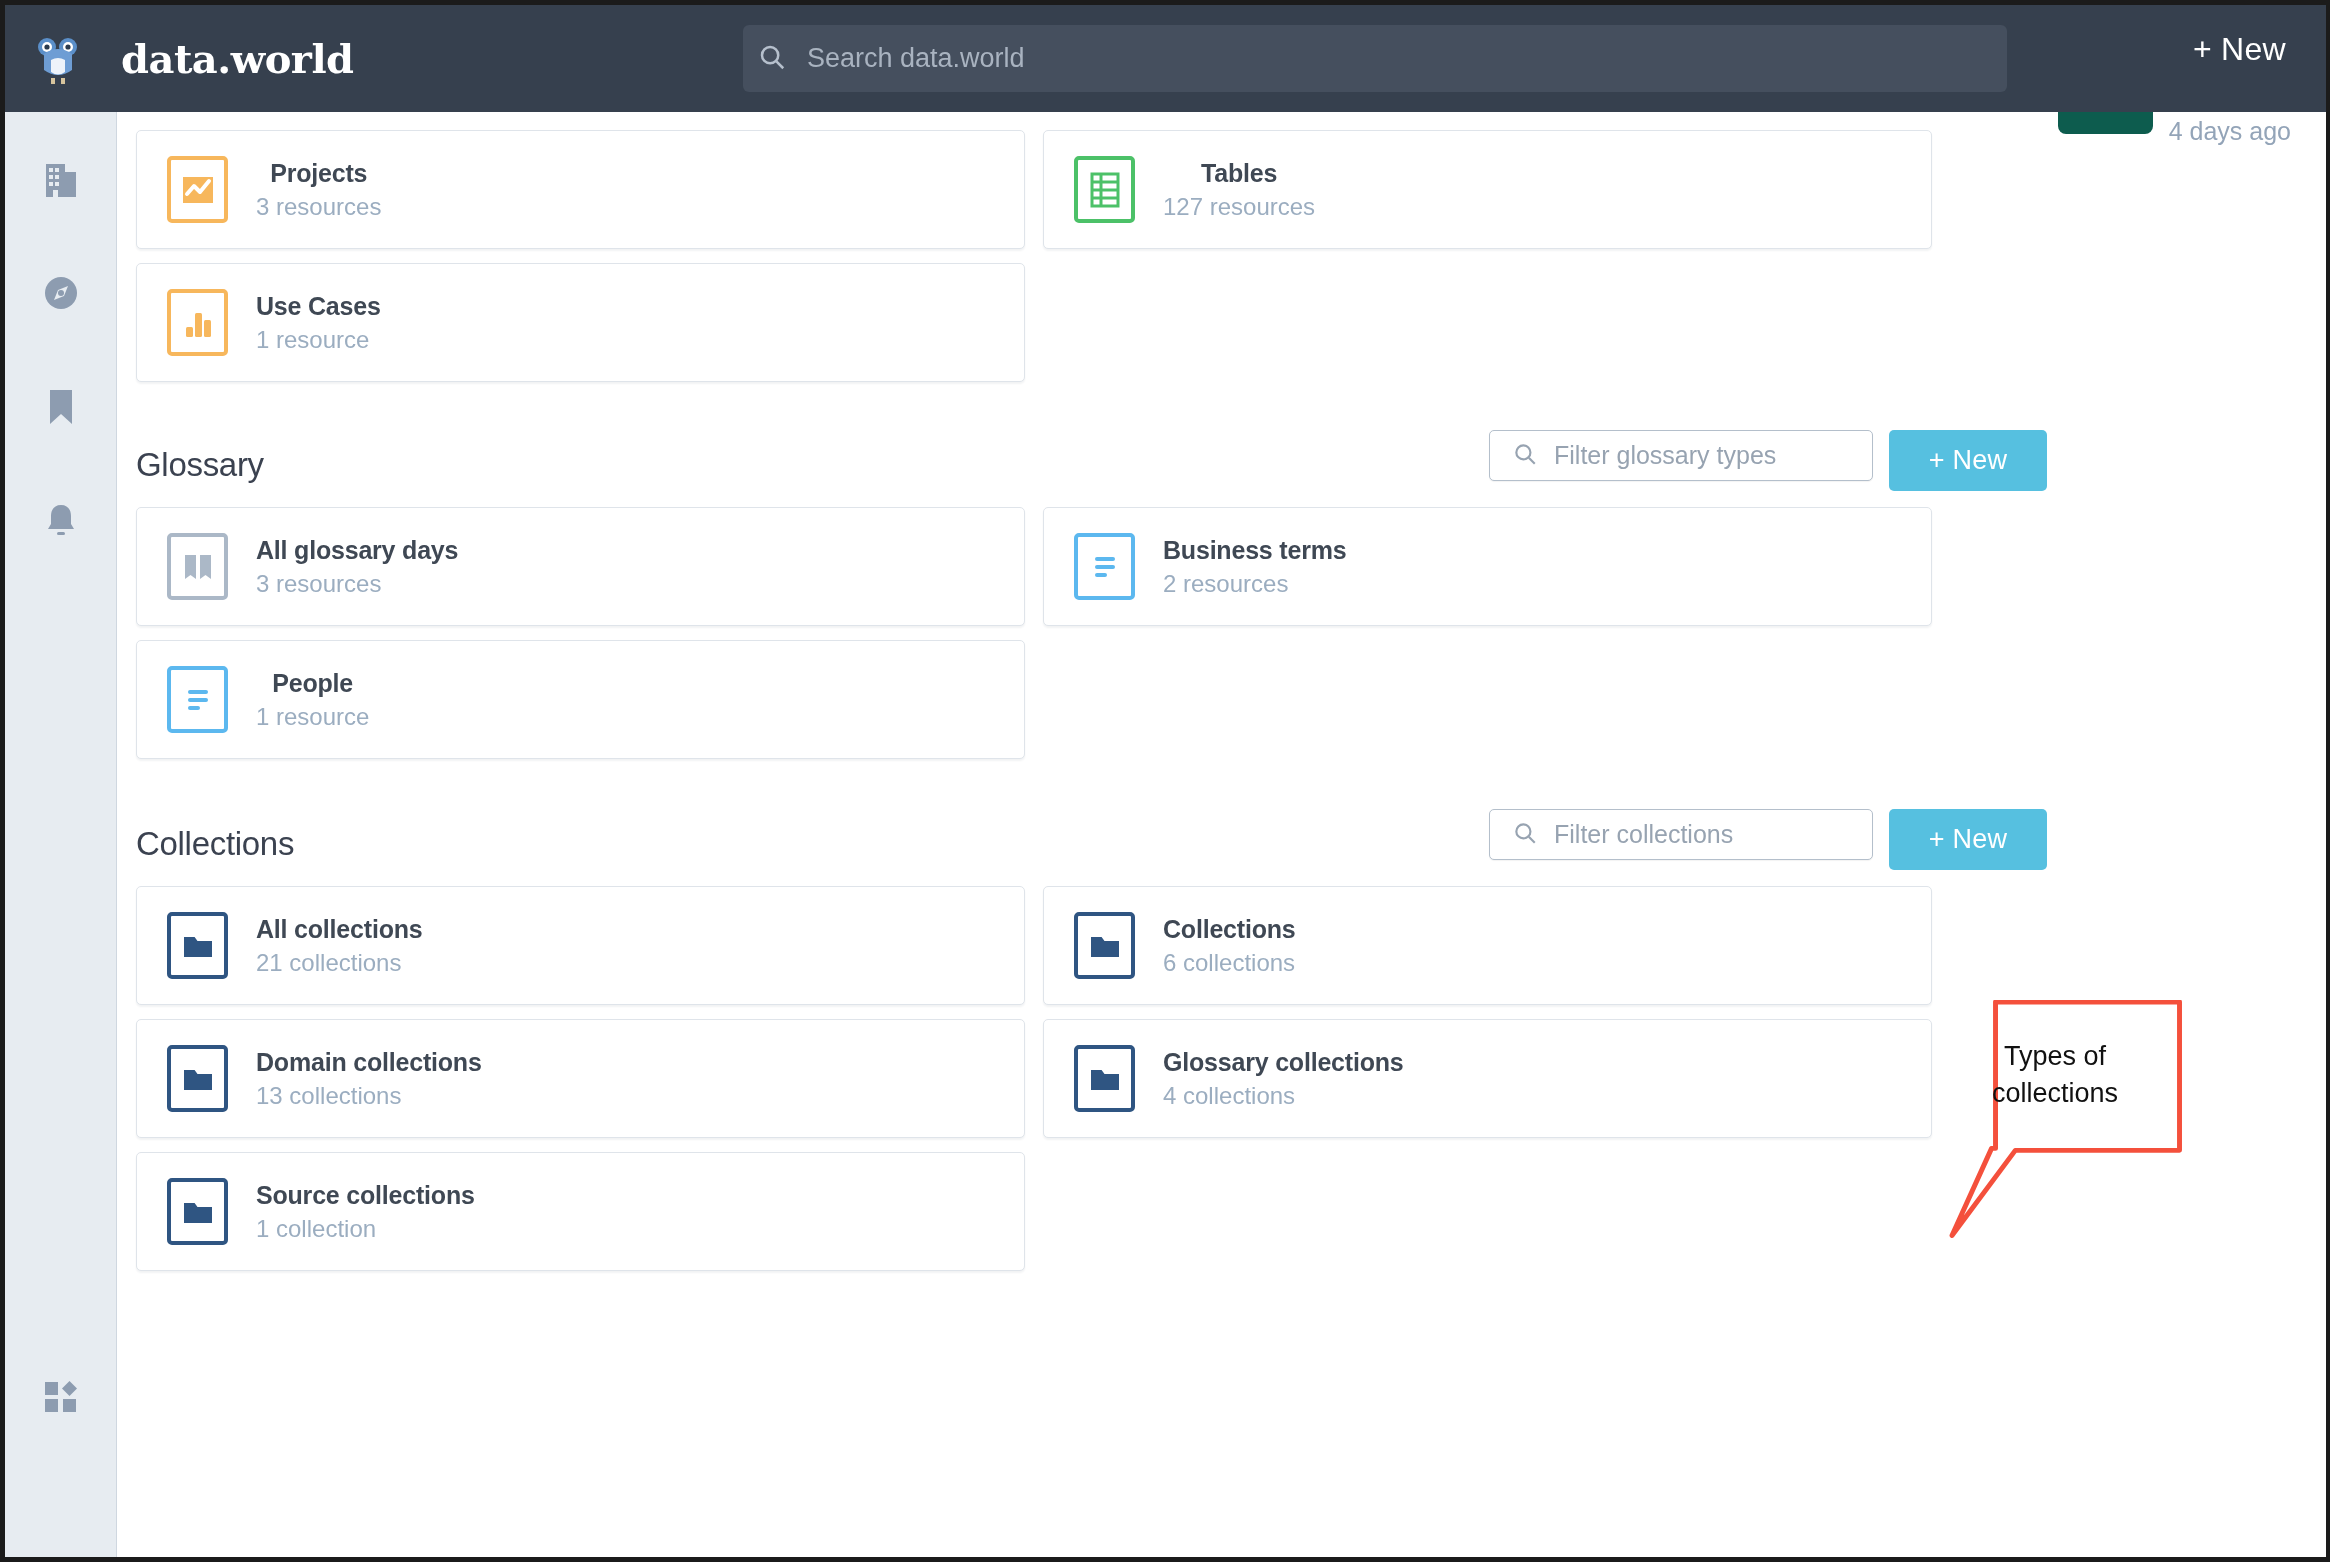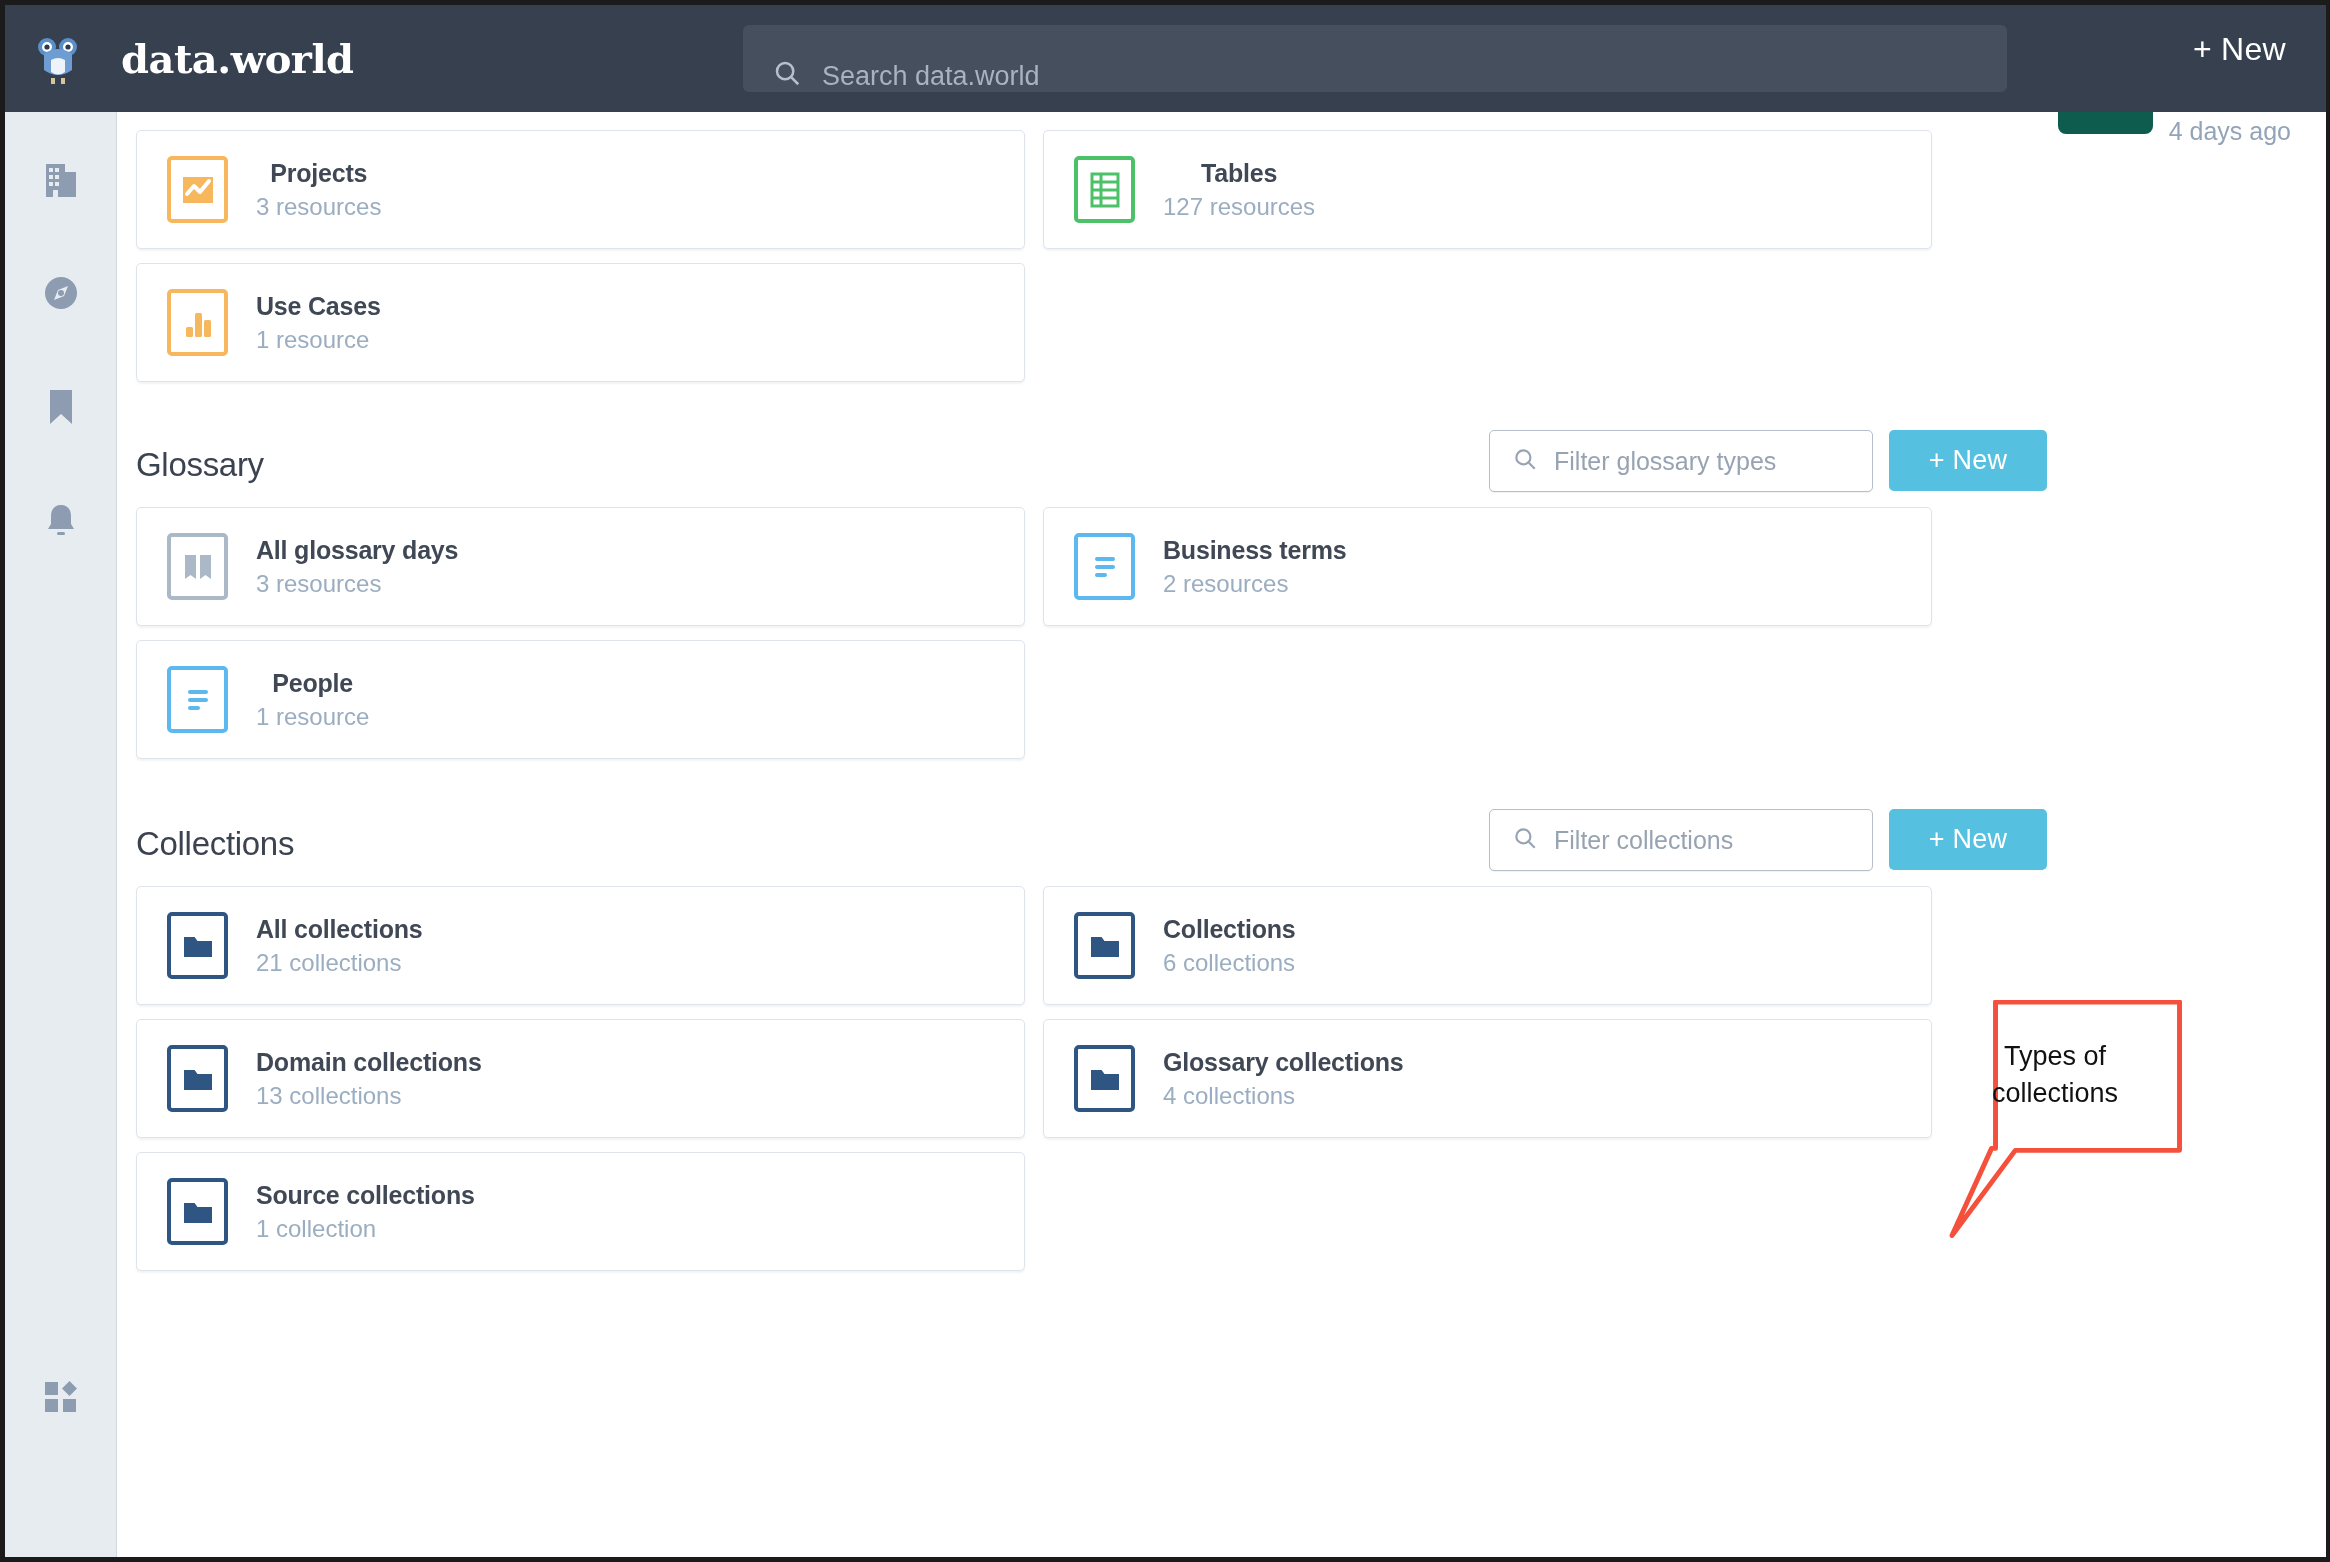--- a/index.html
+++ b/index.html
@@ -34,22 +34,22 @@
     color: #ffffff;
     font-family: "DejaVu Serif", serif;
     font-size: 40px; font-weight: 700;
     letter-spacing: -0.5px;
   }
   .searchbox {
     position: absolute; left: 738px; top: 20px;
     width: 1264px; height: 67px;
     background: #454f5e;
     border-radius: 6px;
-    display: flex; align-items: flex-end;
-    padding-left: 29px; gap: 20px;
+    display: flex; align-items: center;
+    padding-left: 14px; gap: 20px;
   }
   .search-ph {
     color: #a9b3c0; font-size: 27px;
   }
   .newlink {
     position: absolute; right: 40px; top: 26px;
     color: #ffffff; font-size: 32px; letter-spacing: 0.3px;
   }
 
   
@@ -121,21 +121,21 @@
   }
   .sec-title {
     font-size: 33px; font-weight: 400; color: #3b4250;
     letter-spacing: -0.3px;
   }
   .sec-tools {
     position: absolute; right: 0; top: 8px;
     display: flex; align-items: stretch;
   }
   .filter-input {
-    width: 384px; height: 62px;
+    width: 384px; height: 51px;
     border: 1px solid #b4bfcb;
     border-radius: 5px;
     background: #fff;
     display: flex; align-items: center; gap: 16px;
     padding-left: 22px;
     box-shadow: 0 1px 1px rgba(0,0,0,.05);
   }
   .filter-ph { font-size: 25px; color: #97a3b1; }
   .btn-new {
     margin-left: 16px;

